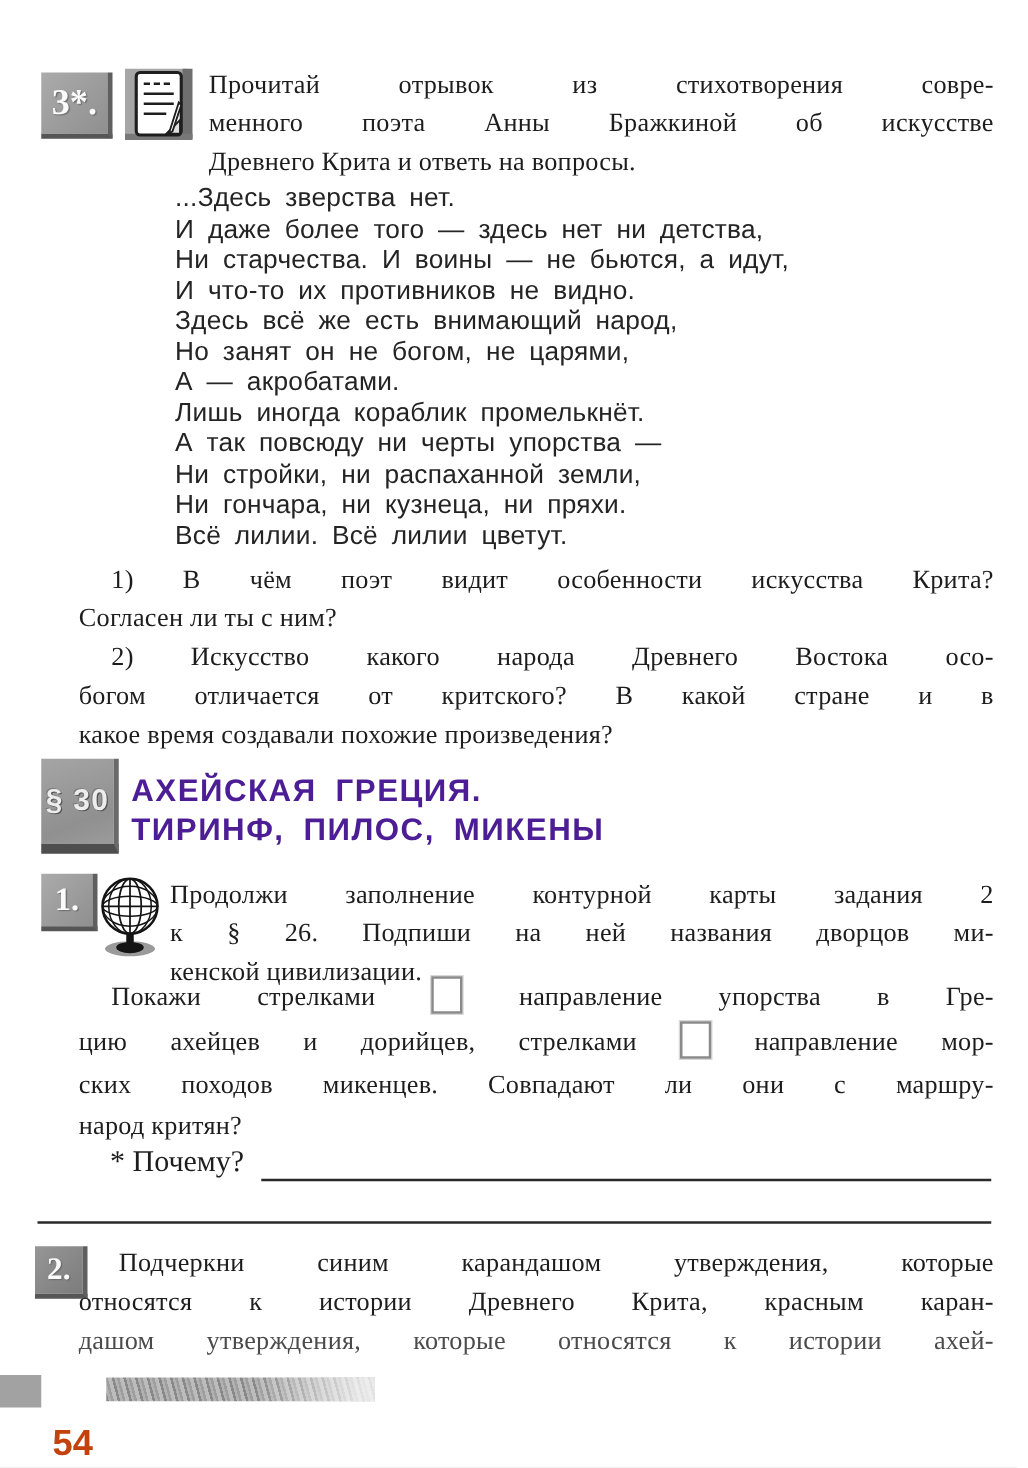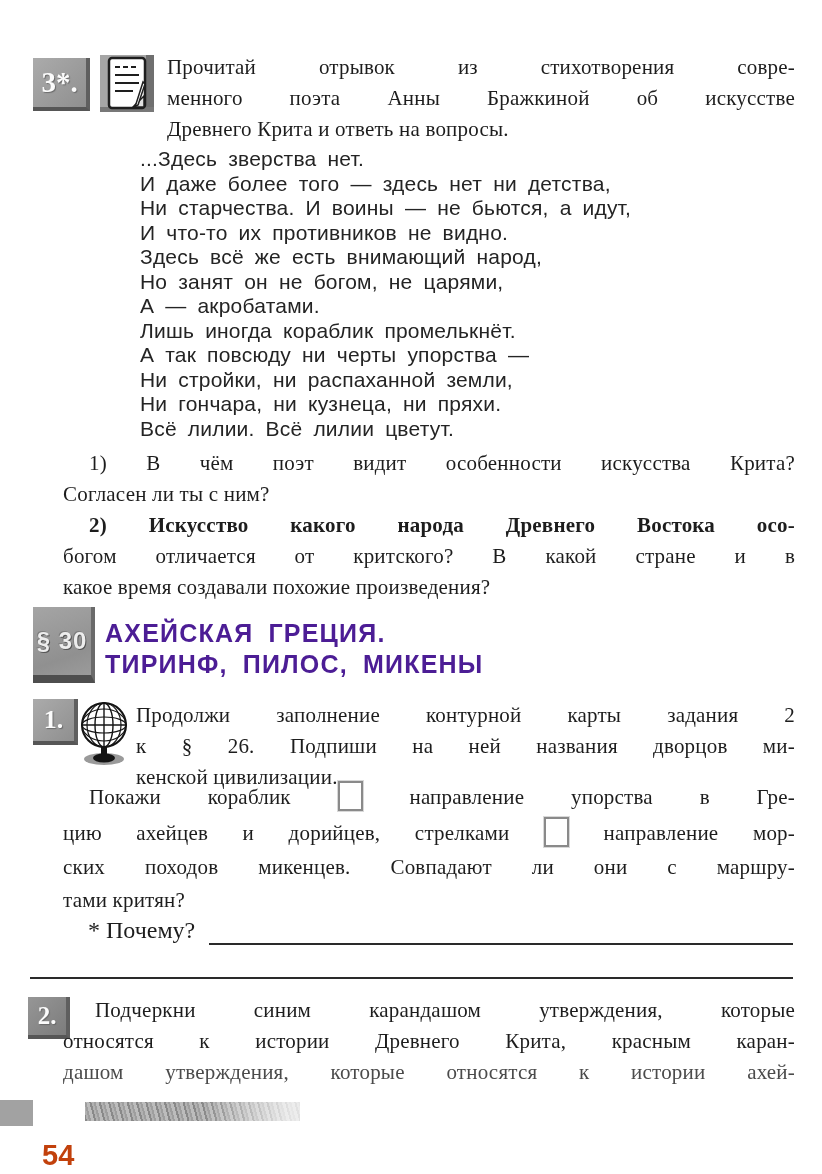--- a/index.html
+++ b/index.html
@@ -106,21 +106,21 @@
     <div>Лишь иногда кораблик промелькнёт.</div>
     <div>А так повсюду ни черты упорства —</div>
     <div>Ни стройки, ни распаханной земли,</div>
     <div>Ни гончара, ни кузнеца, ни пряхи.</div>
     <div>Всё лилии. Всё лилии цветут.</div>
   </div>
 
   <div style="position:absolute;left:63px;top:448px;width:732px;">
     <div class="serifline jl" style="padding-left:26px;">1) В чём поэт видит особенности искусства Крита?</div>
     <div class="serifline ll">Согласен ли ты с ним?</div>
-    <div class="serifline jl" style="padding-left:26px;font-weight:bold;">2) Искусство какого народа Древнего Востока осо-</div>
+    <div class="serifline jl" style="padding-left:26px;">2) Искусство какого народа Древнего Востока осо-</div>
     <div class="serifline jl">богом отличается от критского? В какой стране и в</div>
     <div class="serifline ll">какое время создавали похожие произведения?</div>
   </div>
 
   <div class="sec-badge">§ 30</div>
   <div class="sec-title">
     <div>АХЕЙСКАЯ ГРЕЦИЯ.</div>
     <div>ТИРИНФ, ПИЛОС, МИКЕНЫ</div>
   </div>
 
@@ -142,31 +142,31 @@
   </div>
 
   <div style="position:absolute;left:136px;top:700px;width:659px;">
     <div class="serifline jl">Продолжи заполнение контурной карты задания 2</div>
     <div class="serifline jl">к § 26. Подпиши на ней названия дворцов ми-</div>
     <div class="serifline ll">кенской цивилизации.</div>
   </div>
 
   <div style="position:absolute;left:63px;top:779px;width:732px;">
     <div class="serifline jl" style="padding-left:26px;line-height:36px;">
-      <span>Покажи кораблик</span>
+      <span>Покажи стрелками</span>
       <span class="cbox"></span>
       <span>направление упорства в Гре-</span>
     </div>
     <div class="serifline jl" style="line-height:36px;">
       <span>цию ахейцев и дорийцев, стрелками</span>
       <span class="cbox"></span>
       <span>направление мор-</span>
     </div>
     <div class="serifline jl" style="line-height:33px;">ских походов микенцев. Совпадают ли они с маршру-</div>
-    <div class="serifline ll" style="line-height:32px;">тами критян?</div>
+    <div class="serifline ll" style="line-height:32px;">народ критян?</div>
   </div>
 
   <div class="why-row">
     <span class="why-label">* Почему?</span>
     <span class="blank"></span>
   </div>
   <div class="rule2"></div>
 
   <div class="badge" style="left:28px;top:997px;width:42px;height:42px;font-size:25px;background:linear-gradient(135deg,#969696,#7c7c7c);">2.</div>
 

